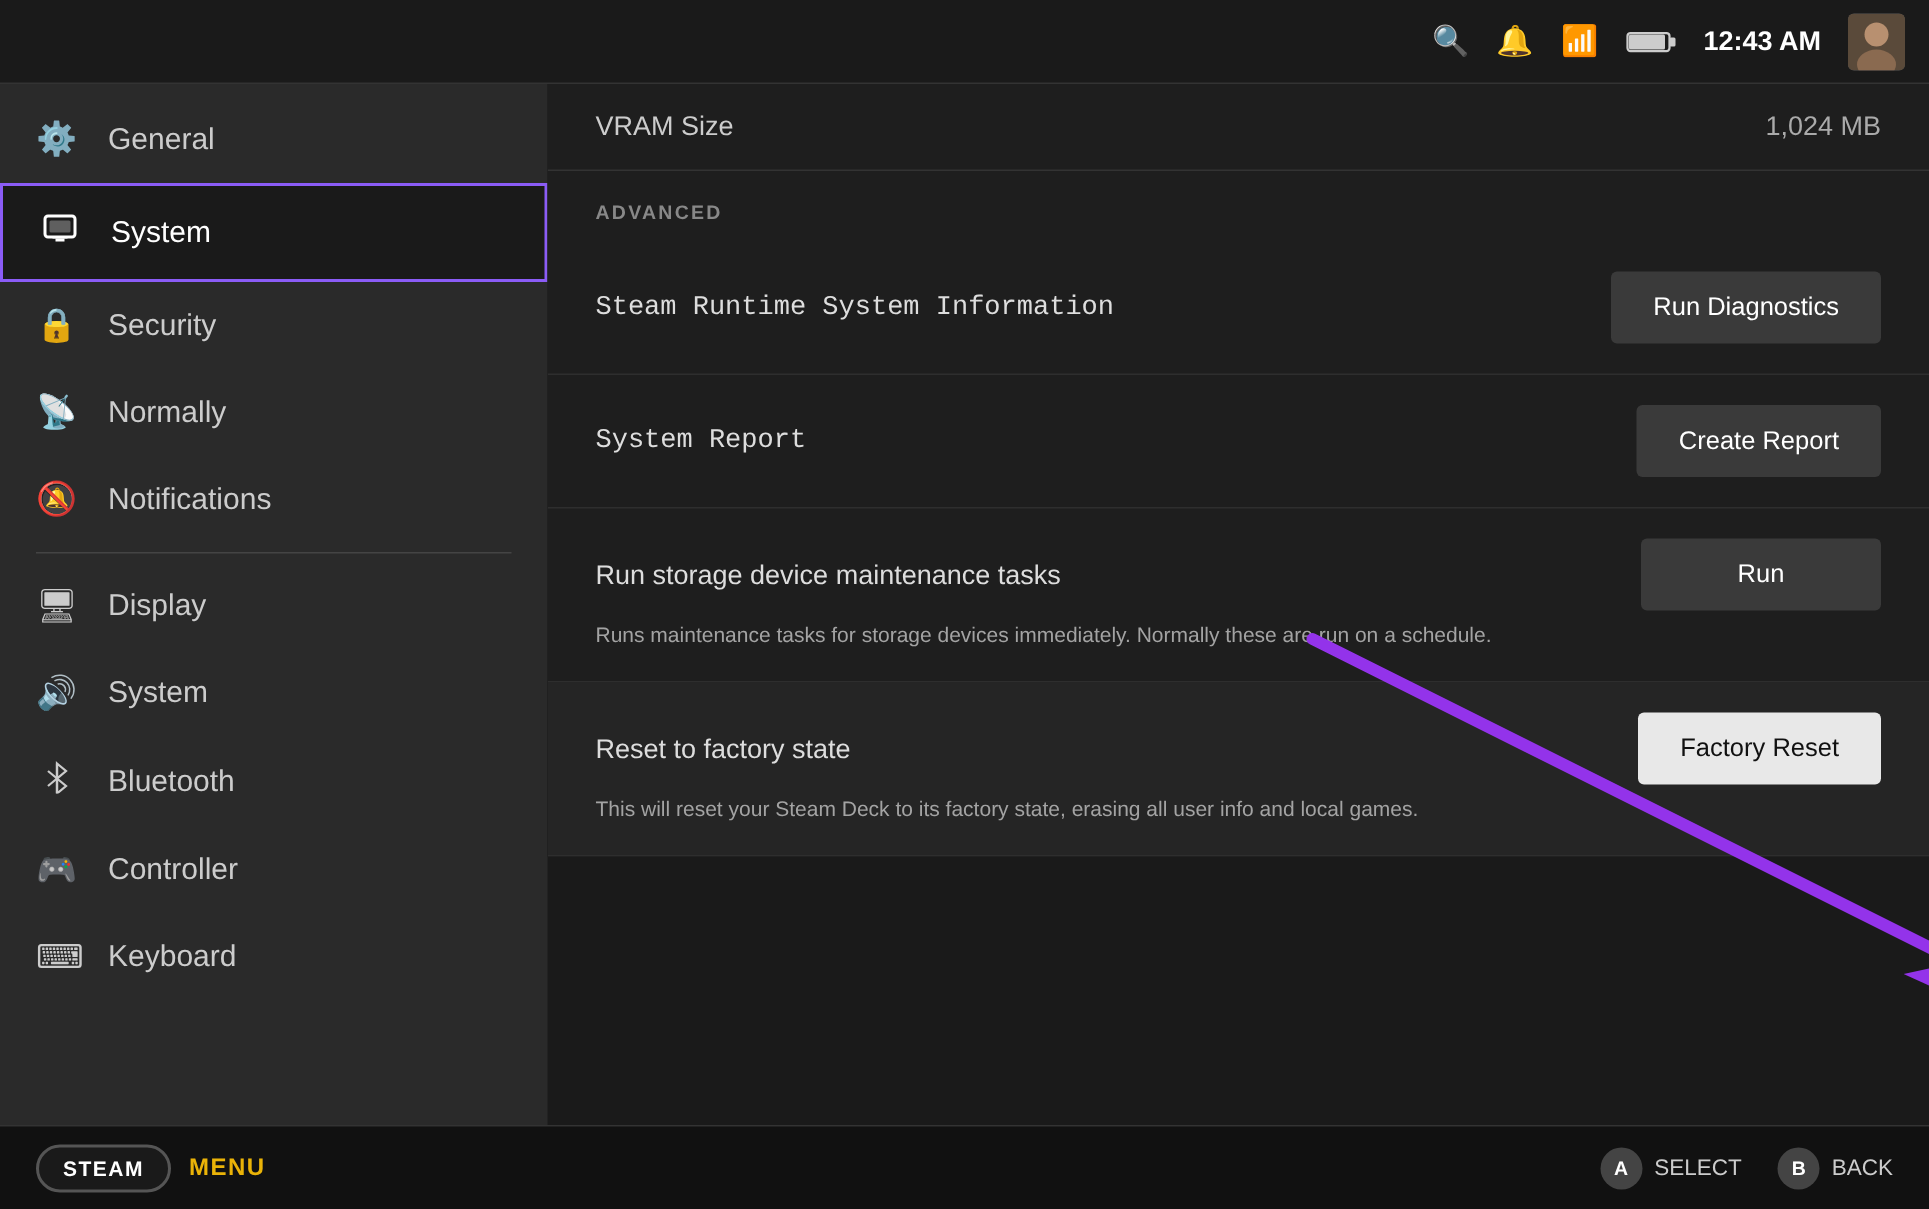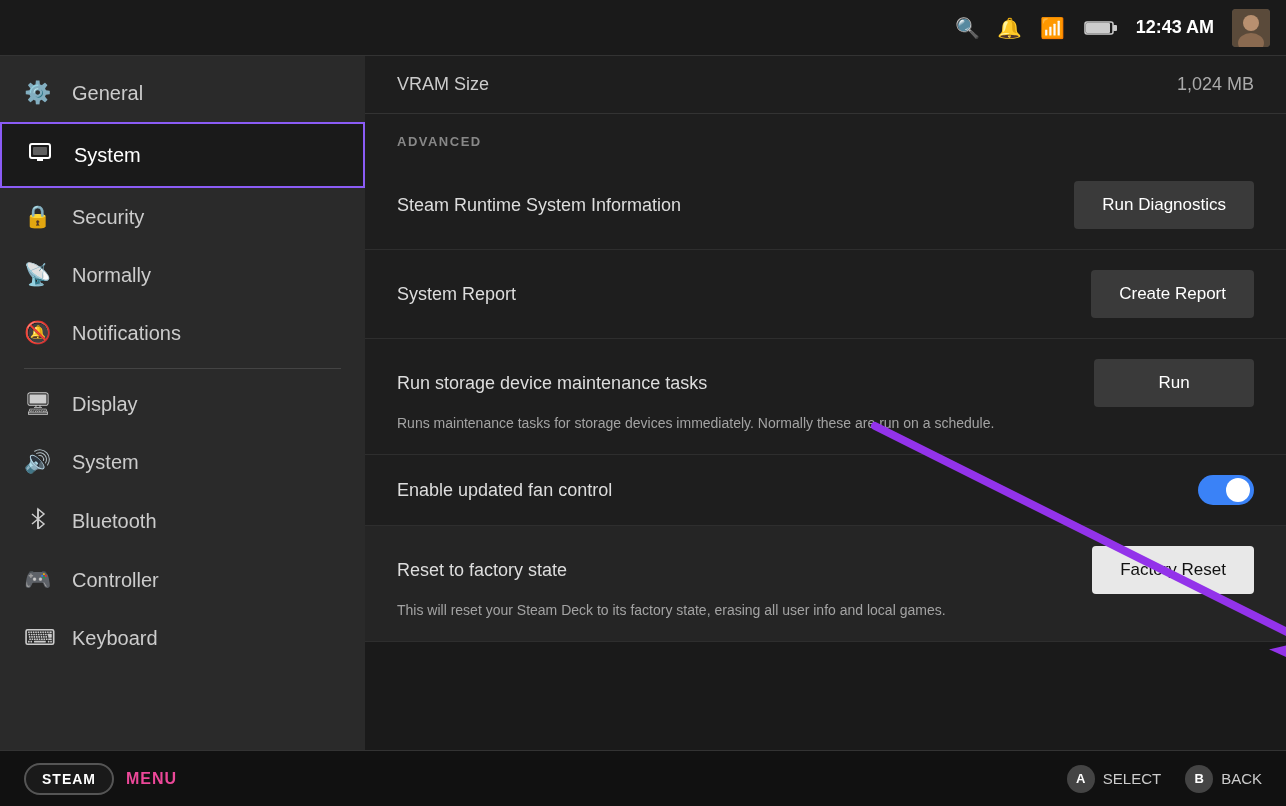--- a/index.html
+++ b/index.html
@@ -138,21 +138,21 @@
       font-size: 18px;
       color: #ddd;
     }
     .content-row-sub {
       font-size: 14px;
       color: #a3a3a3;
       margin-top: 6px;
       max-width: 600px;
       line-height: 1.5;
     }
-    .content-row-left { flex: 1; }
+    .content-row-left { flex: 1; font-family: Liberation Mono, monospace; }
 
     .btn-dark {
       background: #3a3a3a;
       color: #fff;
       border: none;
       padding: 14px 28px;
       font-size: 17px;
       border-radius: 4px;
       cursor: pointer;
       white-space: nowrap;
@@ -215,21 +215,21 @@
       color: #fff;
       border-radius: 20px;
       padding: 6px 16px;
       font-size: 14px;
       font-weight: 700;
       letter-spacing: 1px;
       cursor: pointer;
     }
     .menu-label {
       font-size: 16px;
-      color: #ec4899;
+      color: #eab308;
       margin-left: 12px;
       font-weight: 600;
       letter-spacing: 1px;
     }
     .bottom-controls {
       display: flex;
       align-items: center;
       gap: 24px;
     }
     .ctrl-btn {
@@ -385,29 +385,20 @@
       </div>
 
       <div class="content-row" style="flex-direction: column; align-items: flex-start;">
         <div style="display:flex; width:100%; justify-content:space-between; align-items:center;">
           <div class="content-row-label">Run storage device maintenance tasks</div>
           <button class="btn-dark">Run</button>
         </div>
         <div class="content-row-sub">Runs maintenance tasks for storage devices immediately. Normally these are run on a schedule.</div>
       </div>
 
-      <div class="content-row">
-        <div class="content-row-left">
-          <div class="content-row-label">Enable updated fan control</div>
-        </div>
-        <label class="toggle-switch">
-
-          <div class="toggle-slider"></div>
-        </label>
-      </div>
 
       <div class="content-row" style="flex-direction: column; align-items: flex-start; background: #252525;">
         <div style="display:flex; width:100%; justify-content:space-between; align-items:center;">
           <div class="content-row-label">Reset to factory state</div>
           <button class="btn-white">Factory Reset</button>
         </div>
         <div class="content-row-sub">This will reset your Steam Deck to its factory state, erasing all user info and local games.</div>
       </div>
 
     </div>

